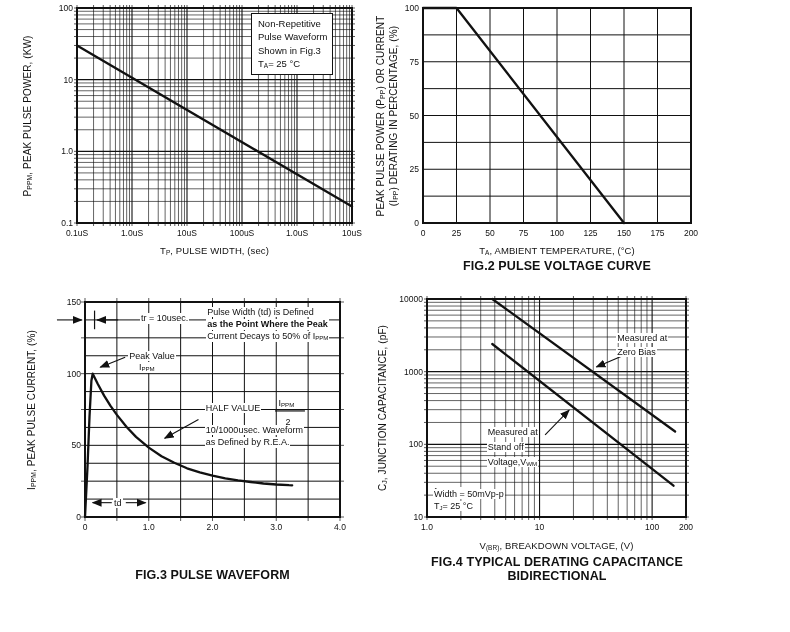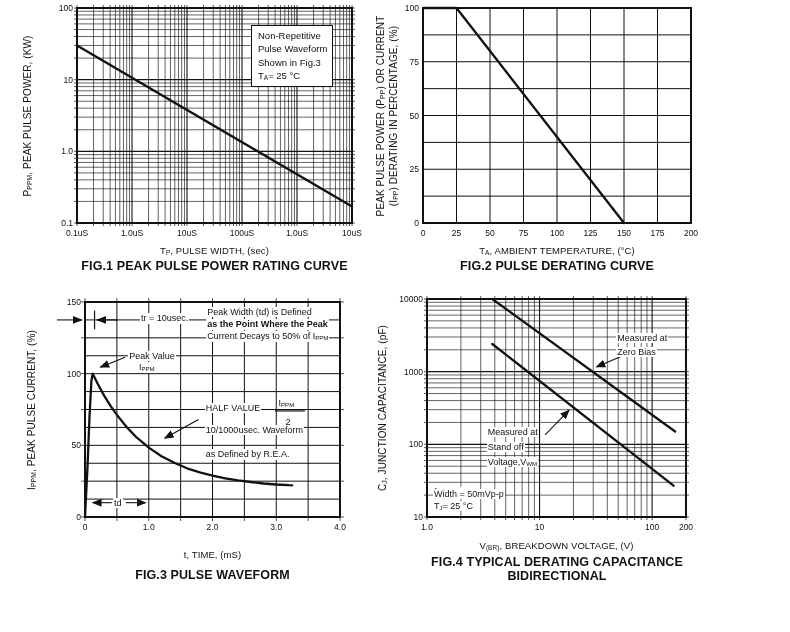--- a/index.html
+++ b/index.html
@@ -6,21 +6,21 @@
   #stage{position:relative;width:790px;height:632px;background:#fff;overflow:hidden;
          font-family:"Liberation Sans",sans-serif;color:#111;}
   #chart-svg{position:absolute;left:0;top:0;}
   #chart-svg text{font-family:"Liberation Sans",sans-serif;fill:#111;}
   .rot{position:absolute;transform:translate(-50%,-50%) rotate(-90deg);white-space:nowrap;
        font-size:10px;letter-spacing:.1px;}
   .rot .l{text-align:center;line-height:1.3;}
   .xlab{position:absolute;font-size:9.5px;text-align:center;letter-spacing:.1px;}
   .cap{position:absolute;font-weight:bold;font-size:12.5px;text-align:center;letter-spacing:.1px;}
   .notebox{position:absolute;left:251px;top:13px;background:#fff;border:1.4px solid #111;
-           padding:3px 5px 3px 6px;font-size:9.5px;line-height:1.42;z-index:3;margin-top:12px;}
+           padding:3px 5px 3px 6px;font-size:9.5px;line-height:1.42;z-index:3;}
   .ann{position:absolute;font-size:9px;line-height:1.15;background:#fff;padding:0 1px;
        white-space:nowrap;z-index:2;}
   sub{font-size:.68em;line-height:0;vertical-align:-.22em;}
 </style>
 </head>
 <body>
 
 <div id="stage">
   <svg id="chart-svg" width="790" height="632">
       <defs>
@@ -542,48 +542,46 @@
     <div class="l">PEAK PULSE POWER (P<sub>PP</sub>) OR CURRENT</div>
     <div class="l">(I<sub>PP</sub>) DERATING IN PERCENTAGE, (%)</div>
   </div>
 
   <div class="rot" style="left:31px;top:410px;">I<sub>PPM</sub>, PEAK PULSE CURRENT, (%)</div>
 
   <div class="rot" style="left:382px;top:408px;">C<sub>J</sub>, JUNCTION CAPACITANCE, (pF)</div>
 
   <div class="xlab" style="left:77px;width:275px;top:245px;">T<sub>P</sub>, PULSE WIDTH, (sec)</div>
   <div class="xlab" style="left:423px;width:268px;top:245px;">T<sub>A</sub>, AMBIENT TEMPERATURE, (°C)</div>
-  <div class="xlab" style="left:85px;width:255px;top:549px;">t, TIME, (mS)</div>
   <div class="xlab" style="left:427px;width:259px;top:540px;">V<sub>(BR)</sub>, BREAKDOWN VOLTAGE, (V)</div>
 
-  <div class="cap" style="left:37px;width:355px;top:259px;">FIG.1 PEAK PULSE POWER RATING CURVE</div>
-  <div class="cap" style="left:400px;width:314px;top:259px;">FIG.2 PULSE DERATING CURVE</div>
+  <div class="cap" style="left:400px;width:314px;top:259px;">FIG.2 PULSE VOLTAGE CURVE</div>
   <div class="cap" style="left:60px;width:305px;top:568px;">FIG.3 PULSE WAVEFORM</div>
   <div class="cap" style="left:402px;width:310px;top:555px;">
     <div>FIG.4 TYPICAL DERATING CAPACITANCE</div>
     <div>BIDIRECTIONAL</div>
   </div>
 
   <div class="notebox">
     <div>Non-Repetitive</div>
     <div>Pulse Waveform</div>
     <div>Shown in Fig.3</div>
     <div>T<sub>A</sub>= 25 °C</div>
   </div>
 <div class="ann" style="left: 120.062px; top: 313.467px; margin-left: 20px;">tr = 10usec.</div>
-    <div class="ann" style="left: 206.125px; top: 307.017px;">Peak Width (td) is Defined</div>
+    <div class="ann" style="left: 206.125px; top: 307.017px;">Pulse Width (td) is Defined</div>
     <div class="ann" style="left: 206.125px; top: 319.2px; font-weight: bold;">as the Point Where the Peak</div>
     <div class="ann" style="left: 206.125px; top: 331.383px;">Current Decays to 50% of I<sub>PPM</sub></div>
     <div class="ann" style="left: 128.35px; top: 350.733px;">Peak Value</div>
     <div class="ann" style="left: 137.912px; top: 362.2px;">I<sub>PPM</sub></div>
     <div class="ann" style="left: 204.85px; top: 403.05px;">HALF VALUE</div>
     <div class="ann" style="left: 277.525px; top: 398.033px;">I<sub>PPM</sub></div>
     <div class="ann" style="left: 284.538px; top: 416.667px;">2</div>
     <div class="ann" style="left: 204.85px; top: 424.55px;">10/1000usec. Waveform</div>
-    <div class="ann" style="left: 204.85px; top: 437.45px; margin-top: 12px;">as Defined by R.E.A.</div>
+    <div class="ann" style="left: 204.85px; top: 437.45px;">as Defined by R.E.A.</div>
     <div class="ann" style="left: 113.05px; top: 497.65px;">td</div>
     <div class="ann" style="left: 616.238px; top: 333.046px;">Measured at</div>
     <div class="ann" style="left: 616.238px; top: 346.784px;">Zero Bias</div>
     <div class="ann" style="left: 486.822px; top: 427.035px;">Measured at</div>
     <div class="ann" style="left: 486.822px; top: 441.905px;">Stand off</div>
     <div class="ann" style="left: 486.822px; top: 456.972px;">Voltage,V<sub>WM</sub></div>
     <div class="ann" style="left: 432.974px; top: 475.711px; margin-top: 11px;">f = 1MHz</div>
     <div class="ann" style="left: 432.974px; top: 488.979px;">Width = 50mVp-p</div>
     <div class="ann" style="left: 432.974px; top: 501.005px;">T<sub>J</sub>= 25 °C</div>
   </div>

